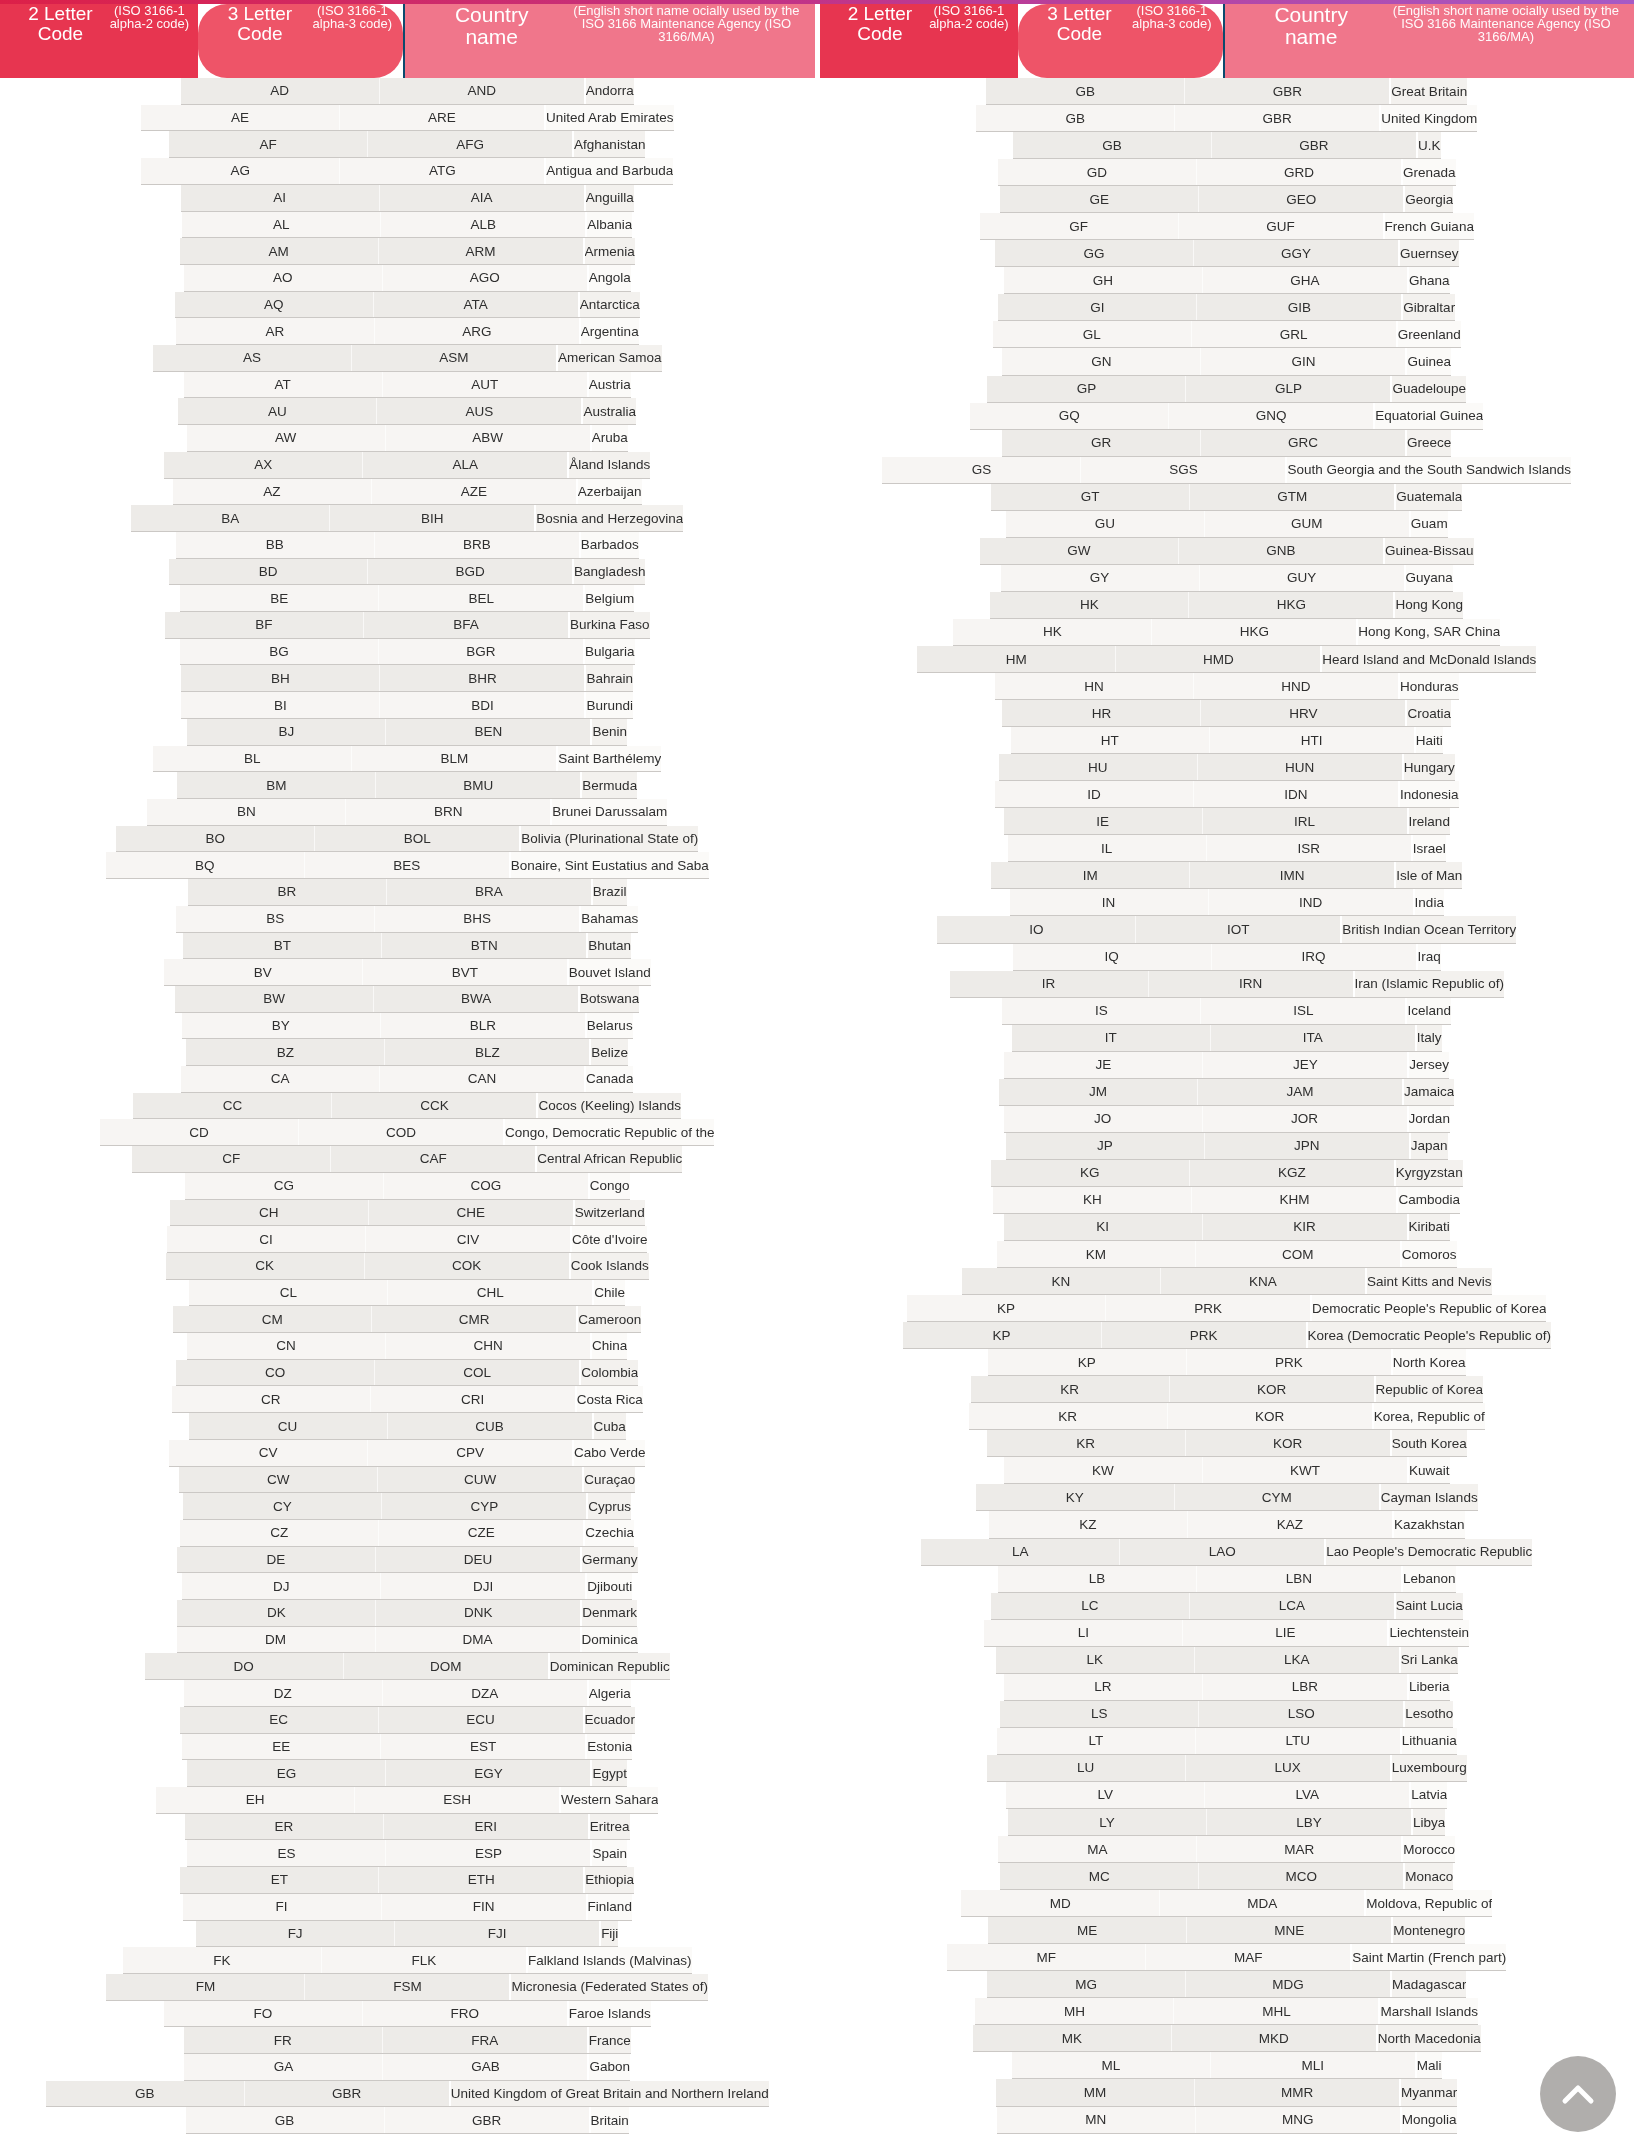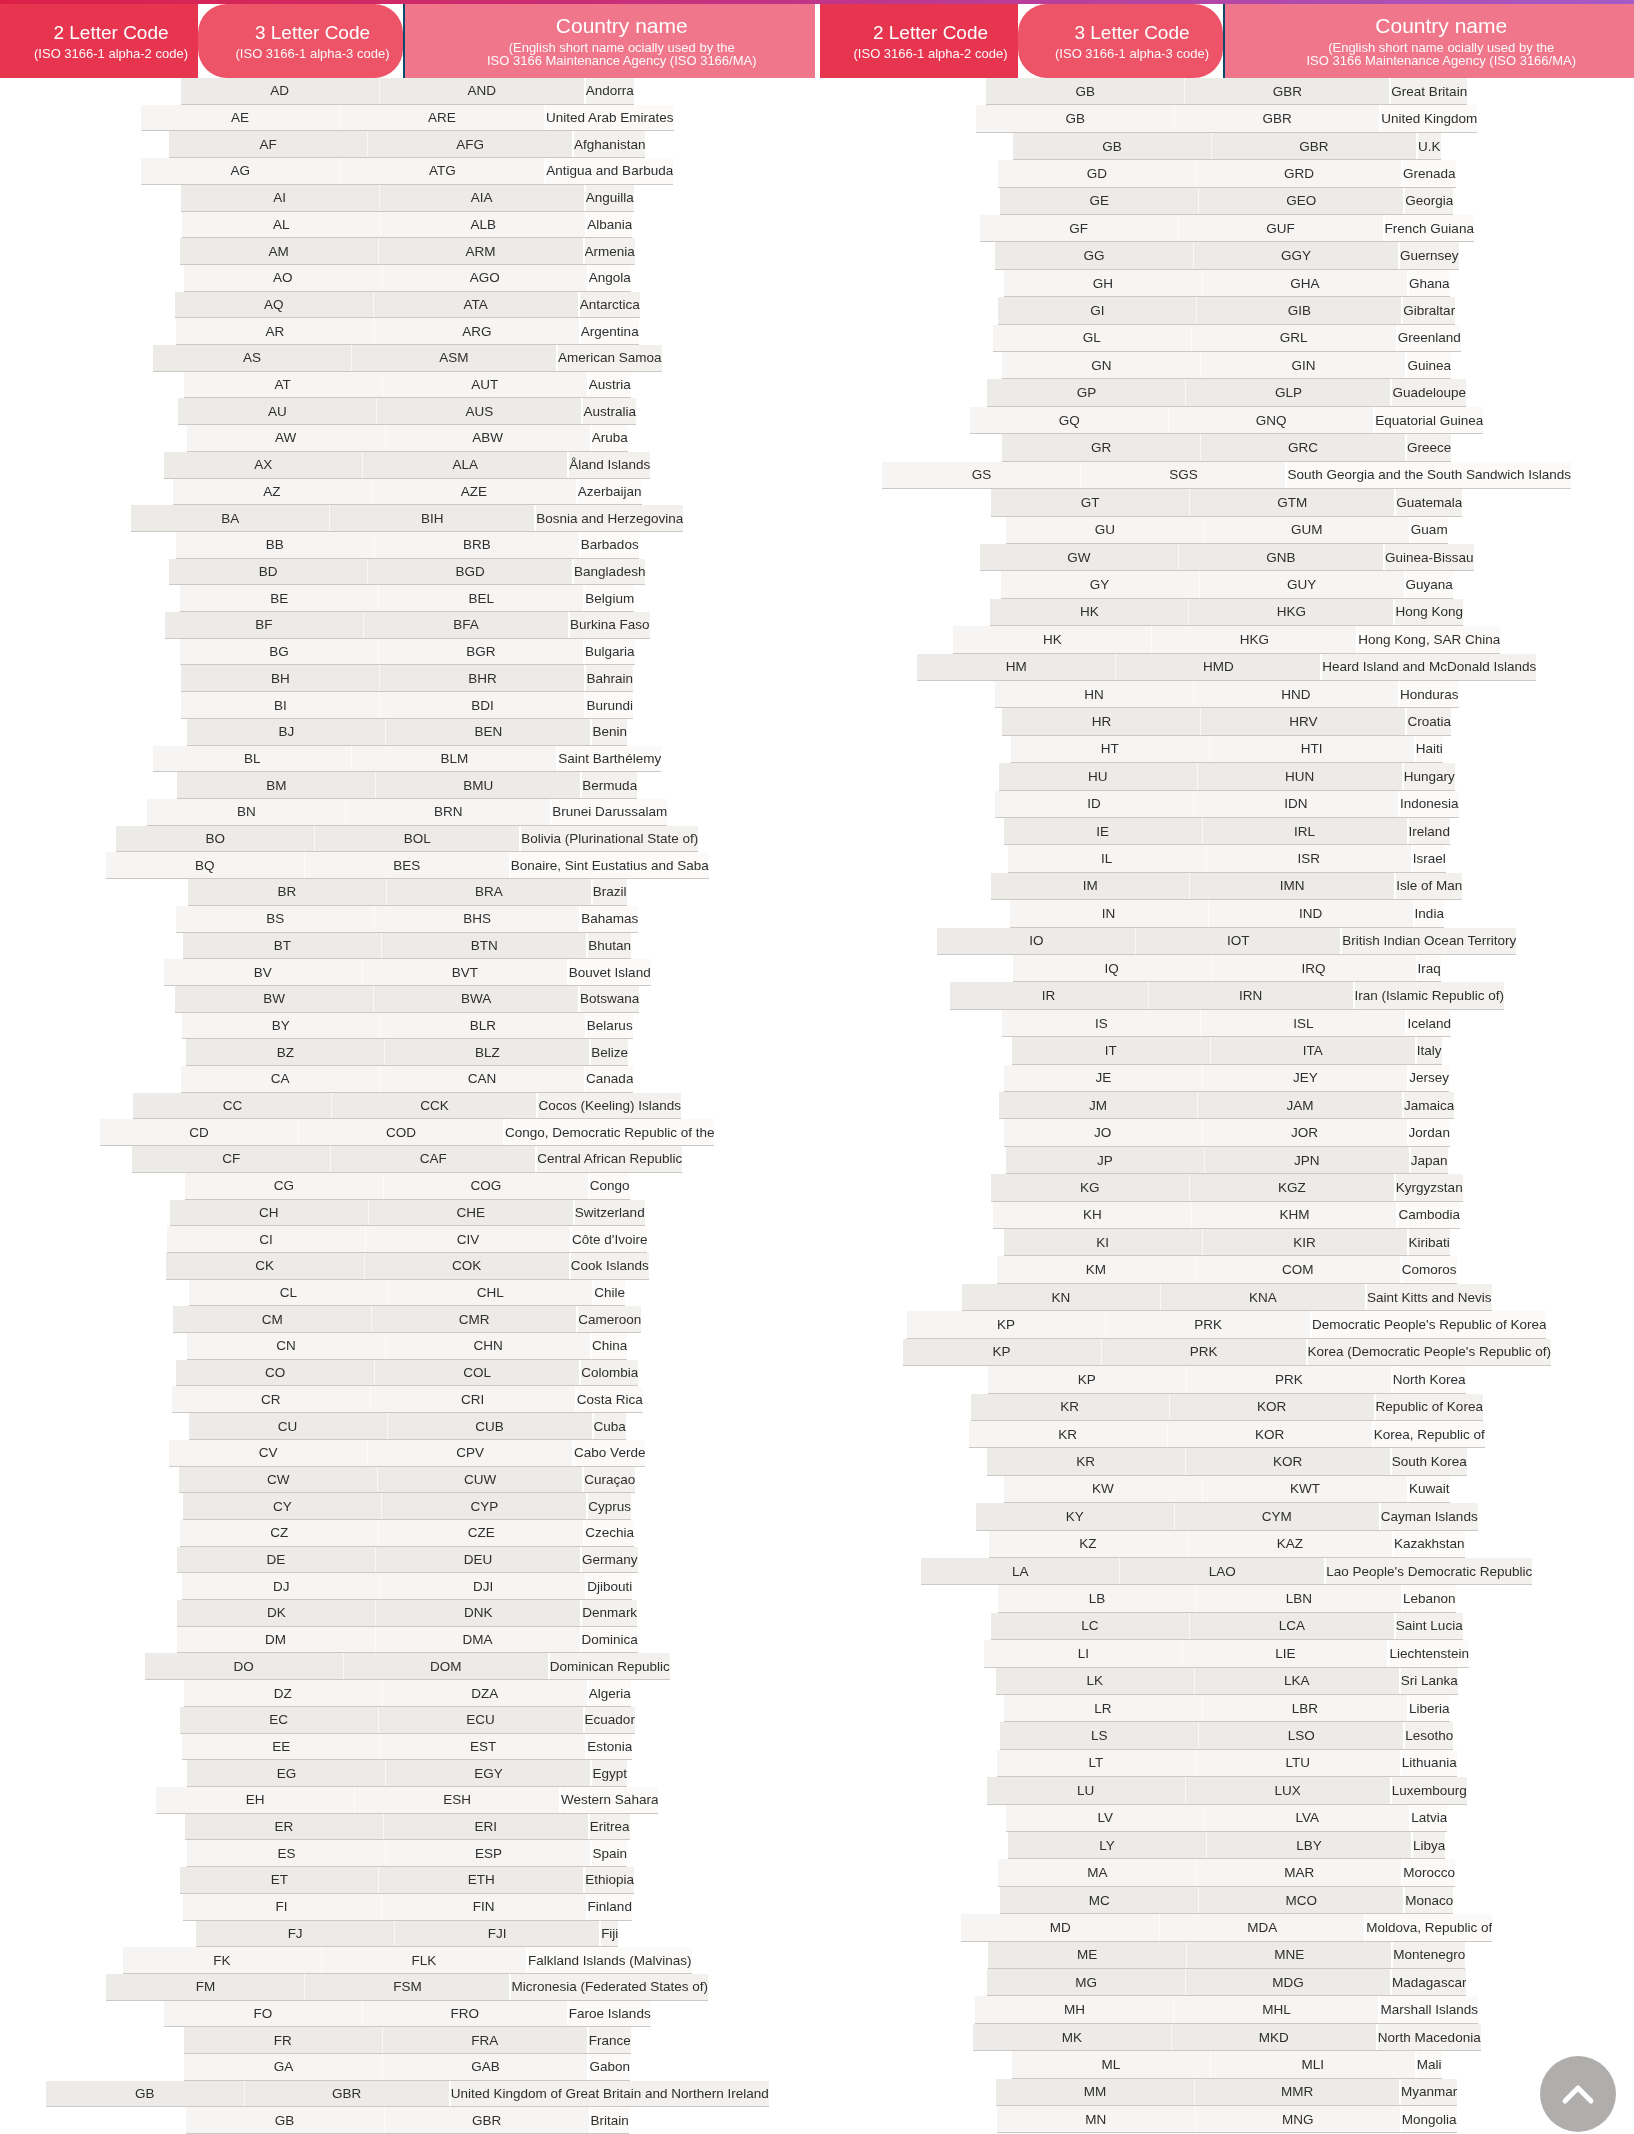--- a/index.html
+++ b/index.html
@@ -14,21 +14,21 @@
     height:4px; width:100%;
     background:linear-gradient(90deg, var(--topbar_left,#dc2048), var(--topbar_mid,#c03489), var(--topbar_right,#a55ac6));
   }
   .tables { display:flex; gap:5px; height:2130px; background:#fff; }
   .ctable { flex:1; display:flex; flex-direction:column; min-width:0; }
   .thead {
     display:grid; grid-template-columns:198px 205px 1fr;
     height:74px; flex:0 0 74px;
     color:#fff; text-align:center;
   }
-  .th { display:flex; flex-direction:column; justify-content:center; gap:4px;padding-left:24px; }
+  .th { display:flex; flex-direction:row; justify-content:center; gap:4px;padding-left:24px; }
   .th1 { background:var(--col1_header,#e73550); }
   .th2 { background:var(--col2_header,#ee5468);border-radius:29px; }
   .th3 { background:var(--col3_header,#f0768b); border-left:2px solid #0c4a6e; }
   .th .t  { font-size:19px; line-height:20px; font-weight:400; }
   .th3 .t { font-size:21px; line-height:22px; }
   .th .s  { font-size:13px; line-height:13px; opacity:.96; }
   .tbody { flex:1 1 auto; display:flex; flex-direction:column;align-items:center; }
   .row {
     flex:1; display:grid; grid-template-columns:198px 205px 1fr;
     border-bottom:1px solid var(--row_separator,#cbc8c5);
@@ -824,20 +824,25 @@
         <div class="row even">
           <div class="cell code c1">MD</div>
           <div class="cell code c2">MDA</div>
           <div class="cell name">Moldova, Republic of</div>
         </div>
         <div class="row odd">
           <div class="cell code c1">ME</div>
           <div class="cell code c2">MNE</div>
           <div class="cell name">Montenegro</div>
         </div>
+        <div class="row even">
+          <div class="cell code c1">MF</div>
+          <div class="cell code c2">MAF</div>
+          <div class="cell name">Saint Martin (French part)</div>
+        </div>
         <div class="row odd">
           <div class="cell code c1">MG</div>
           <div class="cell code c2">MDG</div>
           <div class="cell name">Madagascar</div>
         </div>
         <div class="row even">
           <div class="cell code c1">MH</div>
           <div class="cell code c2">MHL</div>
           <div class="cell name">Marshall Islands</div>
         </div>

